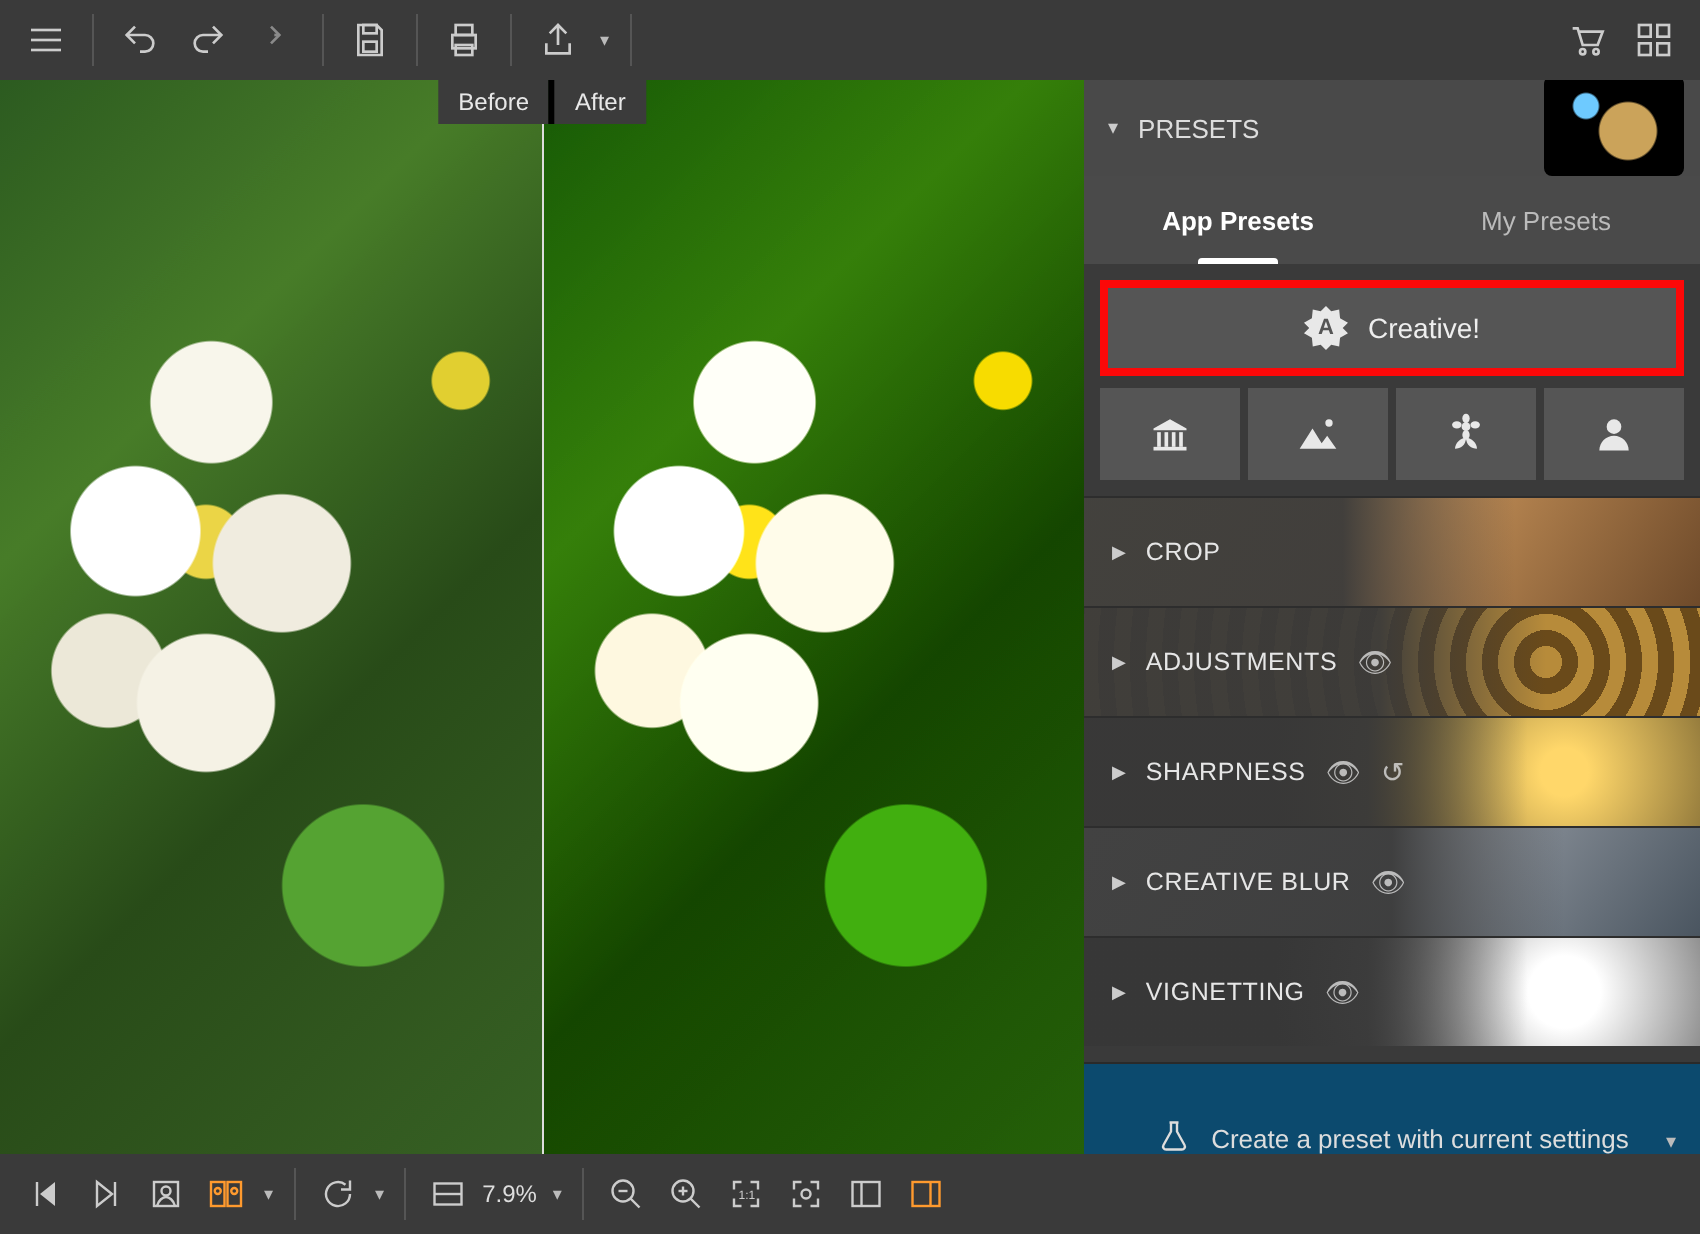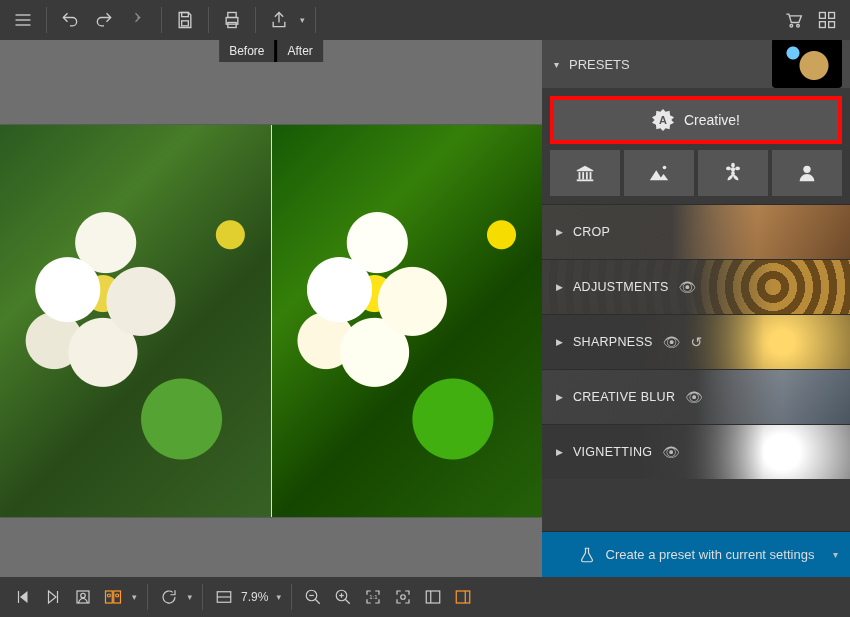--- a/index.html
+++ b/index.html
@@ -20,21 +20,21 @@
   .topbar { height:40px; background:#3a3a3a; padding:0 6px; display:flex; align-items:center; }
   .ico-btn {
     width:34px; height:34px; display:flex; align-items:center; justify-content:center;
     cursor:pointer; color:#ccc;
   }
   .ico-btn svg { width:20px; height:20px; stroke:#ccc; fill:none; stroke-width:1.6; }
   .flex-spacer { flex:1; }
 
   
   .main { flex:1; display:flex; overflow:hidden; }
-  .canvas-zone { flex:1; display:flex; flex-direction:column; background:#6f6f6f; position:relative; }
+  .canvas-zone { flex:1; display:flex; flex-direction:row; background:#6f6f6f; position:relative; }
   .ba-labels { position:absolute; top:0; left:50%; transform:translateX(-50%); display:flex; z-index:3;}
   .ba-label {
     background:#3b3b3b; color:#e8e8e8; font-size:12px; padding:4px 10px;
   }
   .ba-label + .ba-label { border-left:3px solid #000000; }
   .canvas-images { flex:1; display:flex; position:relative; }
   .img-half {
     flex:1; position:relative; overflow:hidden;
   }
   .img-half + .img-half { border-left:1px solid #ddd; }
@@ -99,22 +99,22 @@
   .sect .name { text-transform:uppercase; font-size:12.5px; letter-spacing:.3px; }
   .sect .eye { font-size:14px; opacity:.75; }
   
   .bg-crop { background: linear-gradient(90deg, rgba(58,58,58,.95) 0 42%, transparent 70%), linear-gradient(120deg,#e6c87a,#c9945a,#6e4a2a); }
   .bg-adj  { background: linear-gradient(90deg, rgba(58,58,58,.95) 0 48%, transparent 75%), repeating-radial-gradient(circle at 75% 50%,#b78b3a 0 8px,#6a4a1a 8px 16px); }
   .bg-shar { background: linear-gradient(90deg, rgba(58,58,58,.95) 0 46%, transparent 72%), radial-gradient(circle at 78% 50%,#ffd76a 0 12px,#1a1208 60%); }
   .bg-blur { background: linear-gradient(90deg, rgba(58,58,58,.95) 0 50%, transparent 78%), linear-gradient(125deg,#d8d8d6,#9aa0a8,#4a5560); }
   .bg-vig  { background: linear-gradient(90deg, rgba(58,58,58,.95) 0 46%, transparent 72%), radial-gradient(circle at 78% 50%,#fff 0 18px,#000 60%); }
 
   .create-bar {
-    height:46px; border-top:1px solid #2a2a2a; display:flex; align-items:center; justify-content:center;
-    gap:10px; background:#0369a1; cursor:pointer; font-size:13px; color:#ddd;
+    height:46px; border-top:1px solid #2a2a2a; display:flex; align-items:flex-end; justify-content:center;
+    gap:10px; background:#0c4a6e; cursor:pointer; font-size:13px; color:#ddd;
   }
   .create-bar svg { width:18px; height:18px; stroke:#ddd; fill:none; stroke-width:1.6; }
   .create-bar .tri { position:absolute; right:12px; font-size:10px; color:#bbb;}
   .create-wrap { position:relative; }
 
   
   .bottombar { height:40px; background:#3a3a3a; display:flex; align-items:center; padding:0 8px; position:relative;}
   .bottombar .ico-btn { width:30px; height:30px; }
   .bottombar .ico-btn svg { width:18px; height:18px; }
   .active-orange svg { stroke:#ff9a2e !important; }
@@ -217,20 +217,28 @@
     <div class="gray-bot"></div>
   </div>
 
   <div class="right-panel">
     <div class="panel-hdr">
       <span class="tri">▾</span>
       <span>PRESETS</span>
       <div class="logo"></div>
     </div>
 
+    <div class="tabs">
+      <div class="tab active">
+          <span>App Presets</span>
+        </div>
+      <div class="tab">
+          <span>My Presets</span>
+        </div>
+    </div>
 
     <div class="highlight-wrap">
       <div class="sharpen-btn">
         <span class="badge">
             <span>A</span>
           </span>
         <span>Creative!</span>
       </div>
     </div>
 

